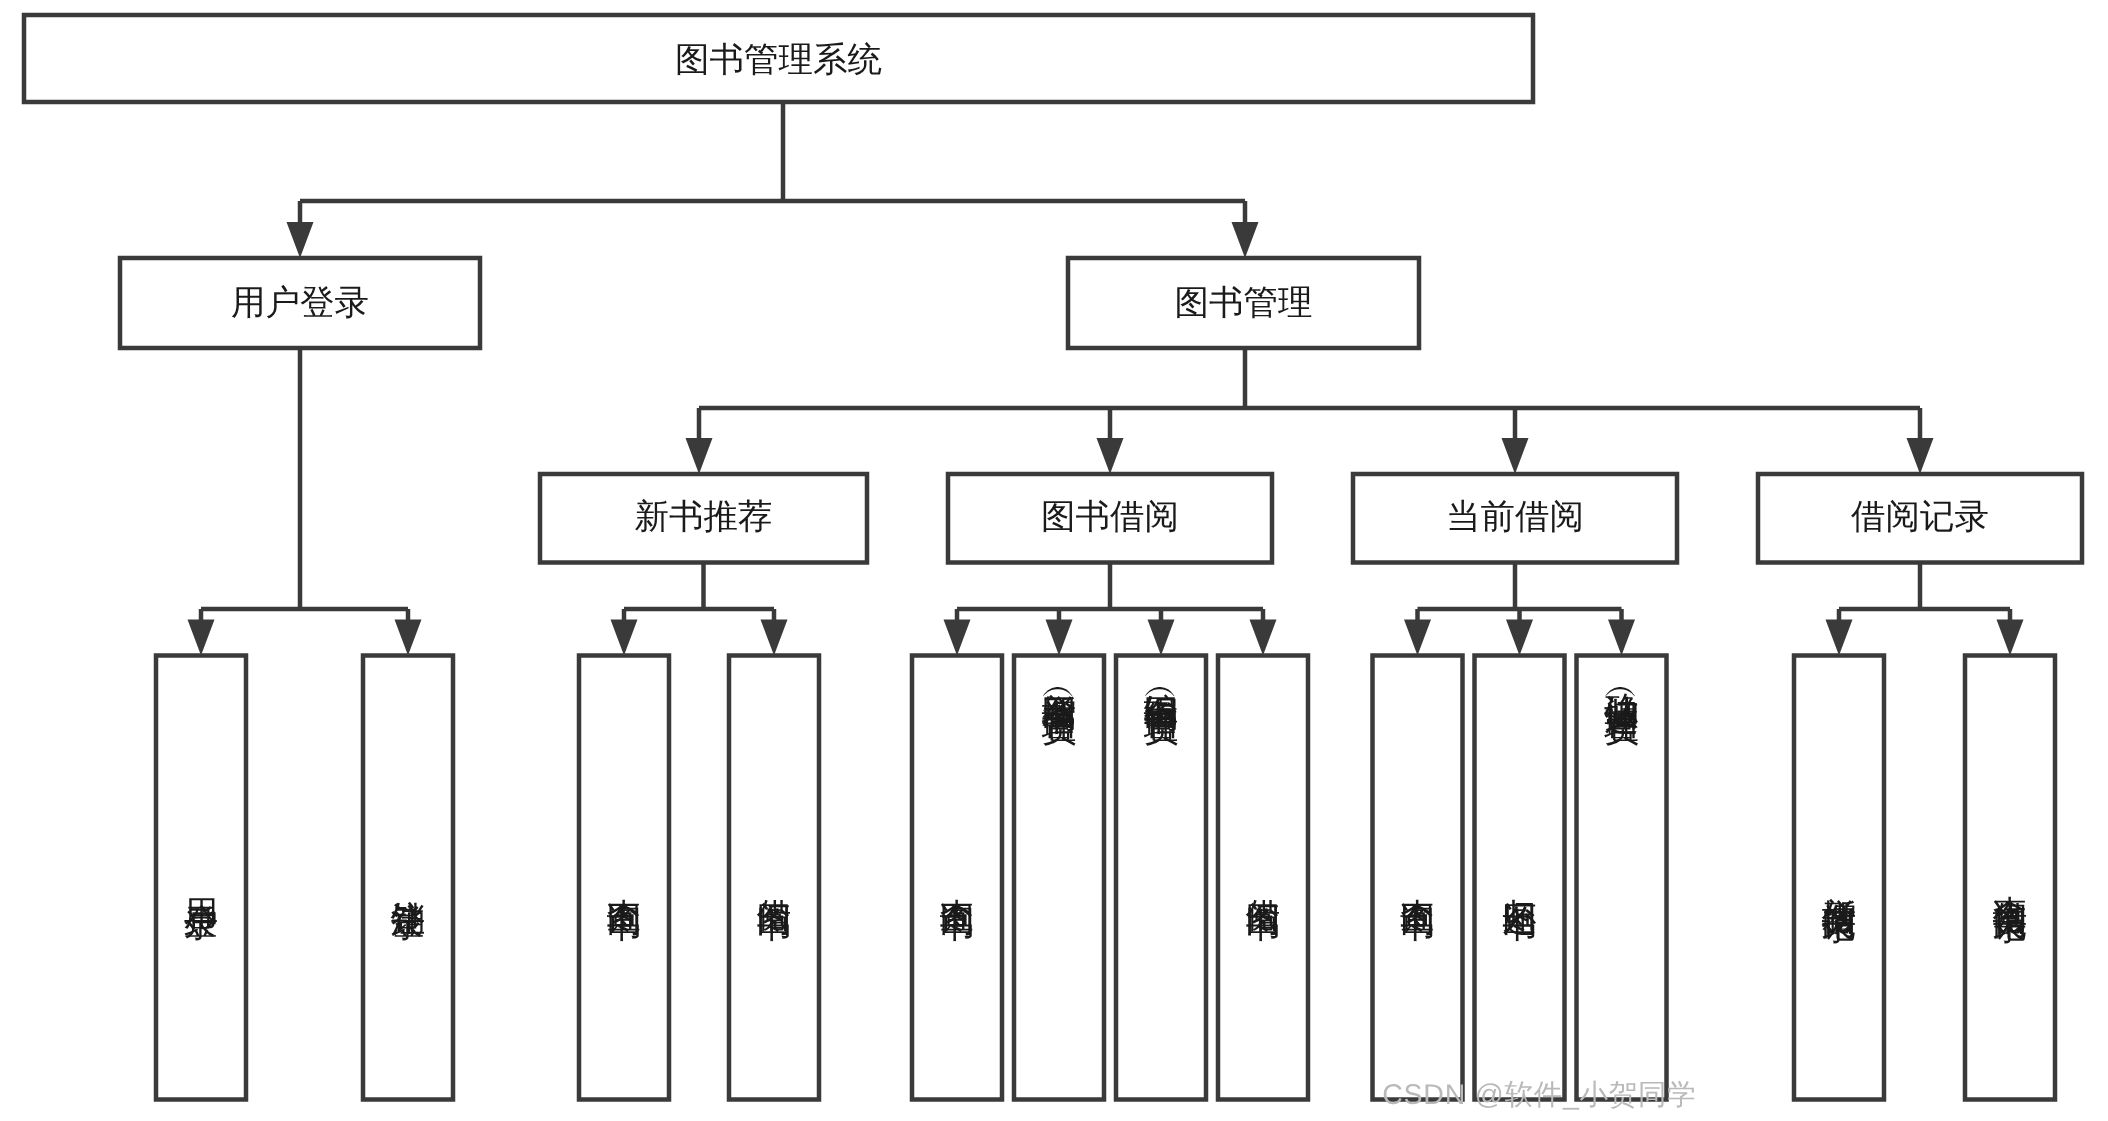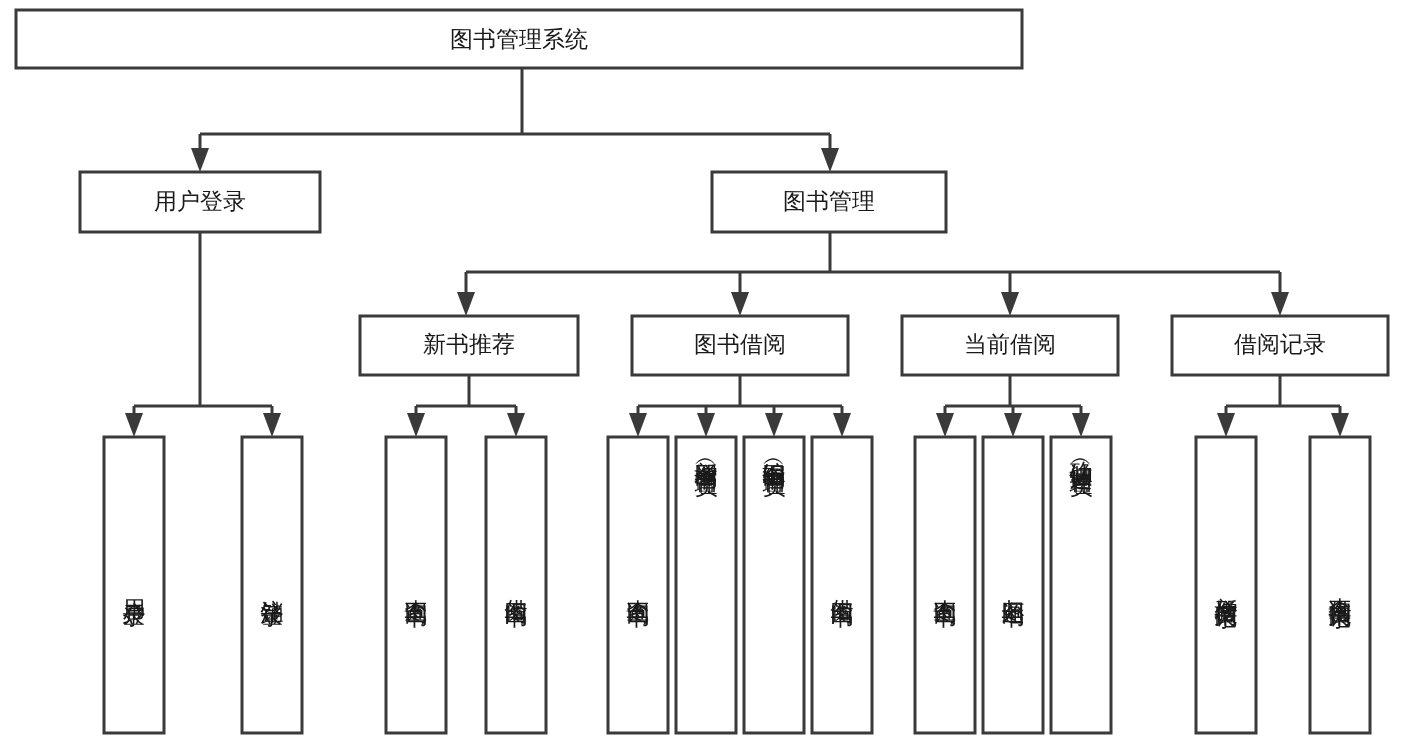--- a/index.html
+++ b/index.html
@@ -233,14 +233,15 @@
   <div class="vlabel-wrap" style="left:1051px; top:443px; width:60px; height:296px; align-items:flex-start;">
     <div class="node-label-v" style="position:static;">确认归还（管理员）</div>
   </div>
   <div class="vlabel-wrap" style="left:1196px; top:437px; width:60px; height:296px; align-items:center;">
     <div class="node-label-v" style="position:static;">新增借阅记录</div>
   </div>
   <div class="vlabel-wrap" style="left:1310px; top:437px; width:60px; height:296px; align-items:center;">
     <div class="node-label-v" style="position:static;">查询借阅记录</div>
   </div>
 
+  <div class="watermark">CSDN @软件_小贺同学</div>
 
 </div>
 
 </body></html>

